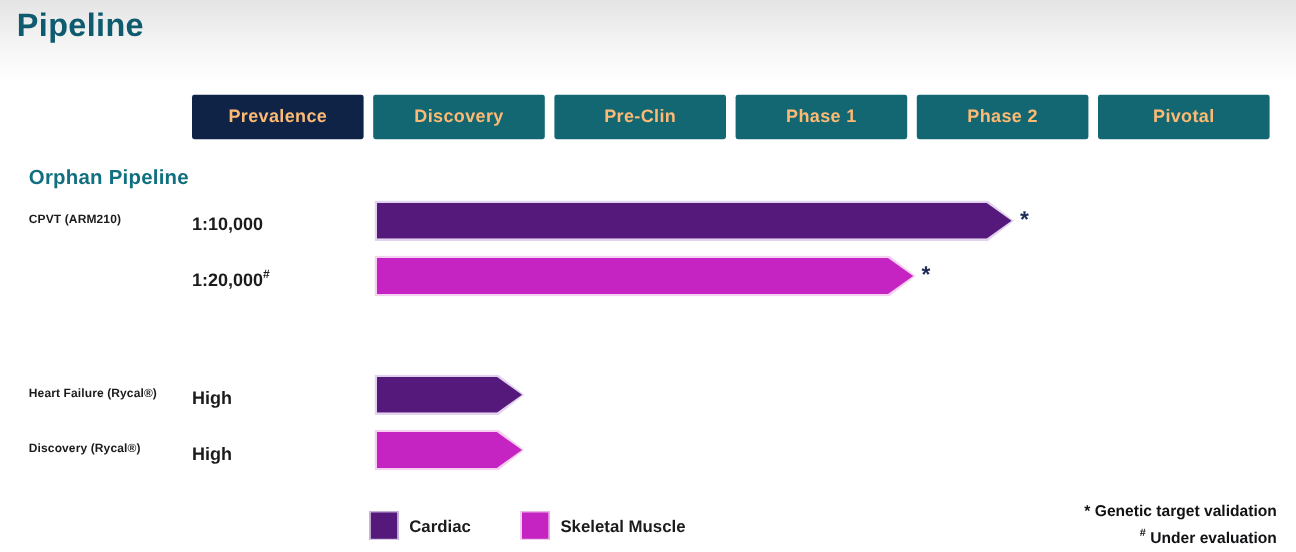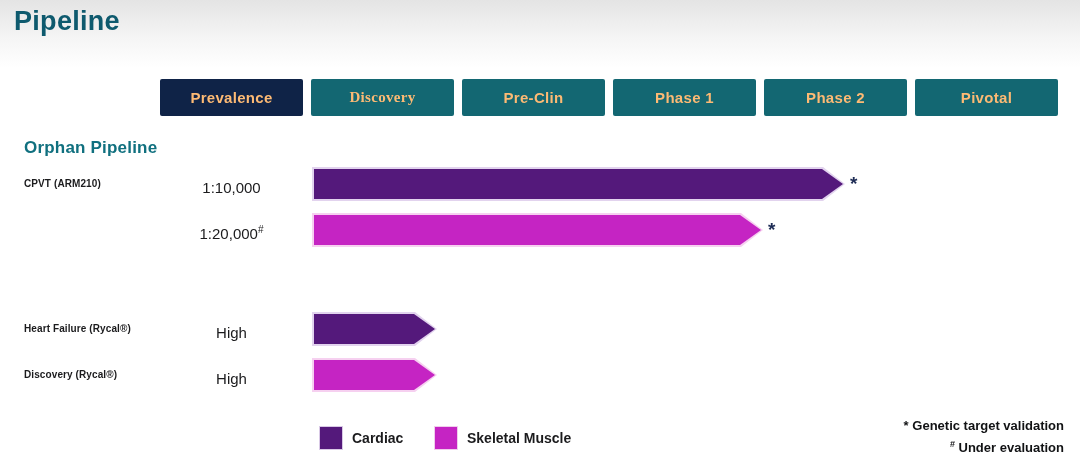--- a/index.html
+++ b/index.html
@@ -14,38 +14,38 @@
     font-size:27px; font-weight:bold; color:#0e5a6e; letter-spacing:0.3px;
   }
   
   .stage-box {
     position:absolute; top:79px; width:143px; height:37px; border-radius:2px;
     display:flex; align-items:center; justify-content:center;
     color:#fdba74; font-size:15px; font-weight:bold; letter-spacing:0.3px;
     background:#136772;
   }
   .stage-box.highlight { background:#0f2347; }
-  .s0{left:160px;} .s1{left:311px;font-family:Liberation Serif, serif;} .s2{left:462px;} .s3{left:613px;} .s4{left:764px;} .s5{left:915px;}
+  .s0{left:160px;} .s1{left:311px;} .s2{left:462px;} .s3{left:613px;} .s4{left:764px;} .s5{left:915px;}
   
   .section-title {
     position:absolute; left:24px;
     font-size:17px; font-weight:bold; color:#10707f; letter-spacing:0.2px;
   }
   .sec-orphan { top:138px; }
   .sec-nonorphan { top:284px; }
   
   .p-row { position:absolute; left:0; width:1080px; height:34px; }
   .r0{top:167px;} .r1{top:213px;} .r2{top:312px;} .r3{top:358px;}
   .row-label {
     position:absolute; left:24px; top:0; height:34px; line-height:34px;
     font-size:10px; font-weight:bold; color:#1b1b1d; letter-spacing:0.1px;
   }
   .row-value {
     position:absolute; left:160px; top:0; width:143px; height:34px; line-height:34px;
-    text-align:center; font-size:15px; font-weight:normal; color:#1b1b1d;
+    text-align:left; font-size:15px; font-weight:bold; color:#1b1b1d;
   }
   .row-value sup { font-size:10px; }
   .bar-area {
     position:absolute; left:312px; top:0; height:34px;
     display:flex; align-items:center;
   }
   .bar {
     position:relative; height:34px; flex:none;
     clip-path:polygon(0 0, calc(100% - 22px) 0, 100% 50%, calc(100% - 22px) 100%, 0 100%);
   }
@@ -55,21 +55,21 @@
   }
   .bar-cardiac { background:#e2d3ee; }
   .bar-cardiac .bar-fill { background:#54197b; }
   .bar-skeletal { background:#f6d0f0; }
   .bar-skeletal .bar-fill { background:#c524c3; }
   .marker {
     margin-left:5px; font-size:19px; font-weight:bold; color:#1e2c55; line-height:34px;
   }
   
   .legend-item { position:absolute; top:425px; height:25px; display:flex; align-items:center; }
-  .lg0 { left:307px;padding-left:12px; } .lg1 { left:434px; }
+  .lg0 { left:296px;padding-left:12px; } .lg1 { left:434px; }
   .legend-swatch { width:24px; height:24px; border:1px solid #d9c9e6; }
   .lg0 .legend-swatch { background:#54197b; }
   .lg1 .legend-swatch { background:#c524c3; border-color:#f0cdec; }
   .legend-label { margin-left:9px; font-size:14px; font-weight:bold; color:#1b1b1d; }
   
   .footnotes {
     position:absolute; right:16px; top:417px; text-align:right;
     font-size:13px; font-weight:bold; color:#111214; line-height:18px;
   }
   .footnotes .fn-sup { font-size:9px; vertical-align:super; }

